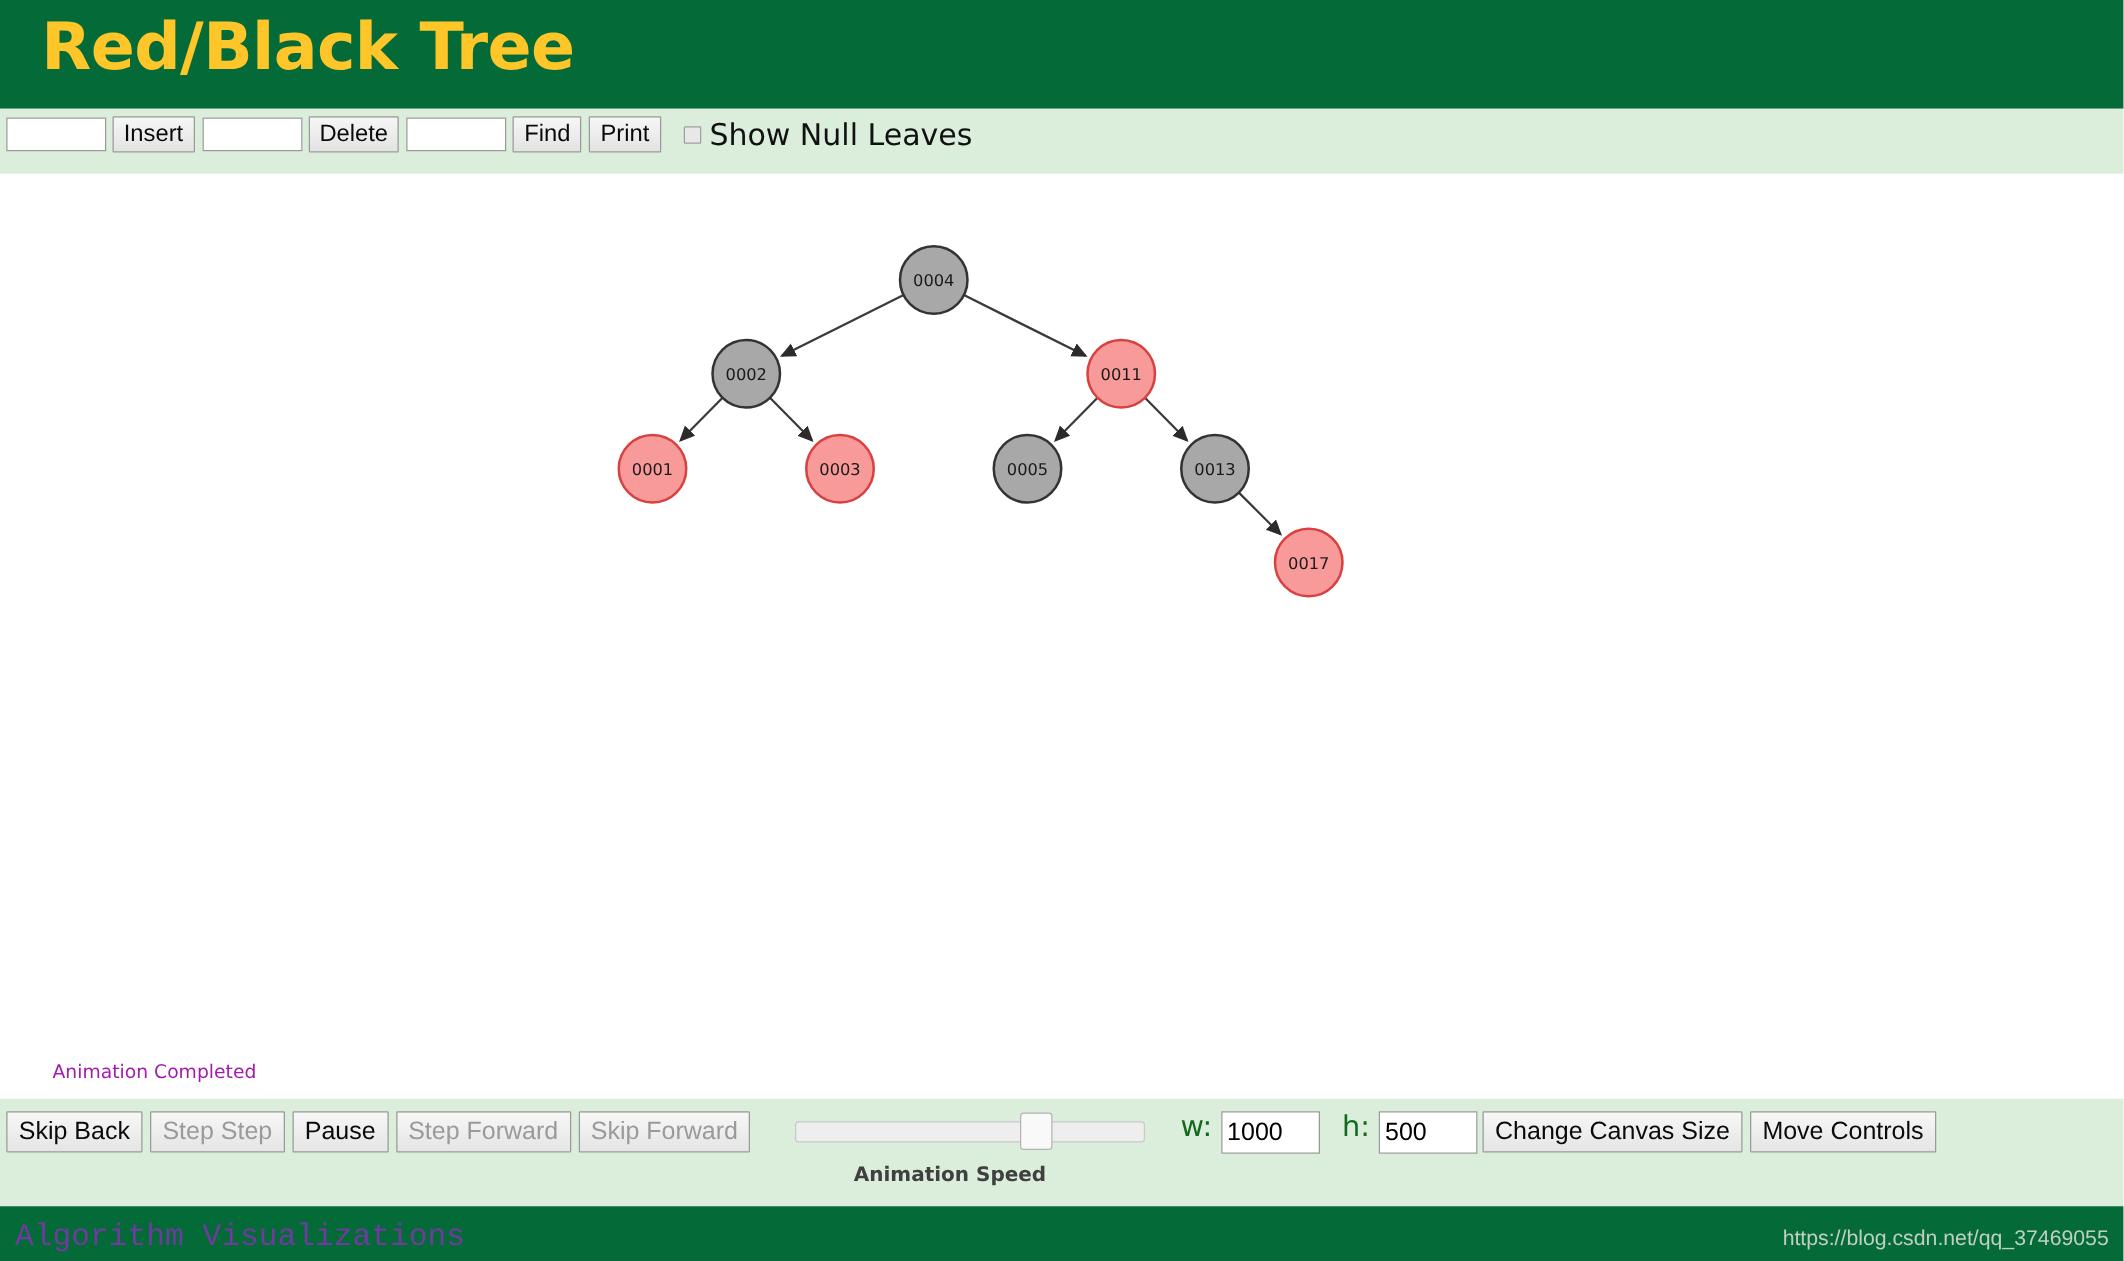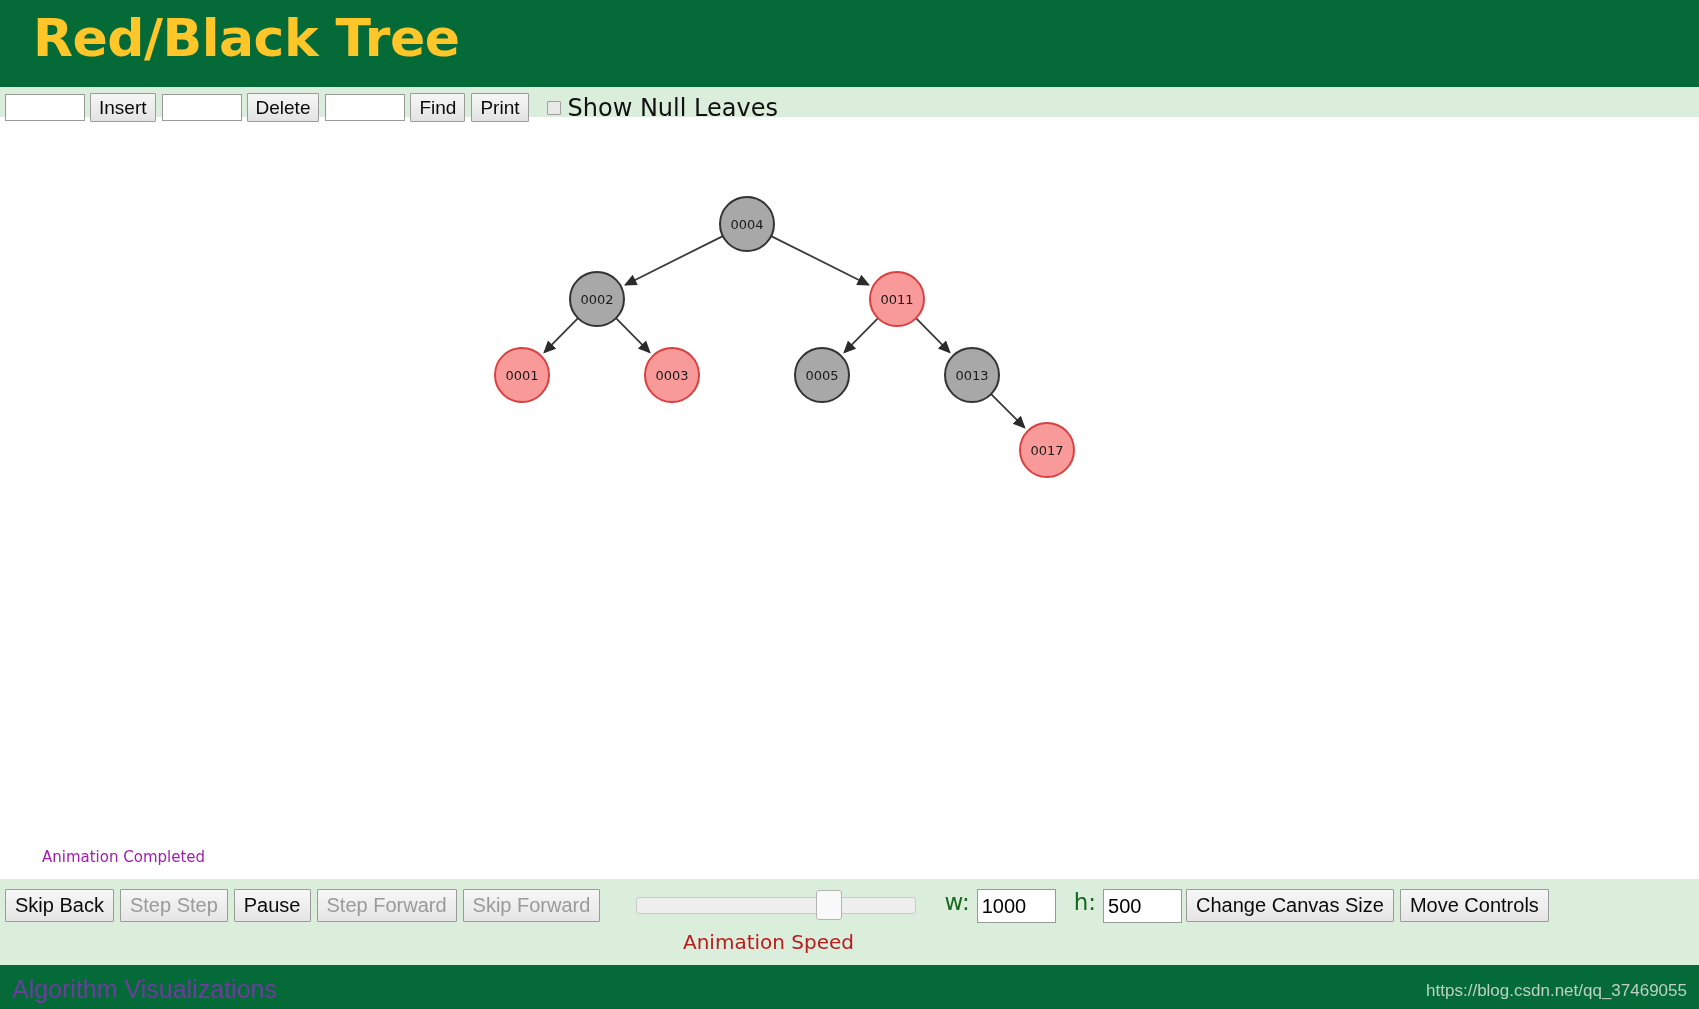--- a/index.html
+++ b/index.html
@@ -36,21 +36,21 @@
     color: #ffc629;
     letter-spacing: -0.5px;
     white-space: nowrap;
   }
 
   
   .toolbar {
     position: absolute;
     left: 0; top: 87px;
     width: 1699px;
-    height: 30px;
+    height: 52px;
     background: #dbeddb;
     box-sizing: border-box;
   }
   .tb-row {
     position: absolute;
     left: 5px;
     top: 5px;
     display: flex;
     align-items: center;
     height: 31px;
@@ -190,23 +190,24 @@
     border: 1px solid #b4b4b4;
     border-radius: 3px;
     box-sizing: border-box;
     cursor: pointer;
   }
   .speed-label {
     position: absolute;
     left: 683px;
     top: 51px;
     font-family: "DejaVu Sans", sans-serif;
-    font-size: 20px;
-    color: #b91c1c;
-    white-space: nowrap;
+    font-size: 16px;
+    color: #404040;
+    white-space: nowrap;
+    font-weight: bold;
   }
   .dim-label {
     font-family: "DejaVu Sans", sans-serif;
     font-size: 23px;
     color: #14691e;
     margin: 0 7px 0 14px;
     white-space: nowrap;
   }
   .dim-field {
     height: 29px;
@@ -227,21 +228,21 @@
     position: absolute;
     left: 0; top: 965px;
     width: 1699px;
     height: 44px;
     background: #046a38;
   }
   .footer-link {
     position: absolute;
     left: 12px;
     top: 10px;
-    font-family: Liberation Sans, sans-serif;
+    font-family: Liberation Mono, monospace;
     font-size: 25px;
     color: #6f3b9e;
     text-decoration: none;
     white-space: nowrap;
   }
   .watermark {
     position: absolute;
     right: 12px;
     top: 16px;
     font-family: "Liberation Sans", sans-serif;

